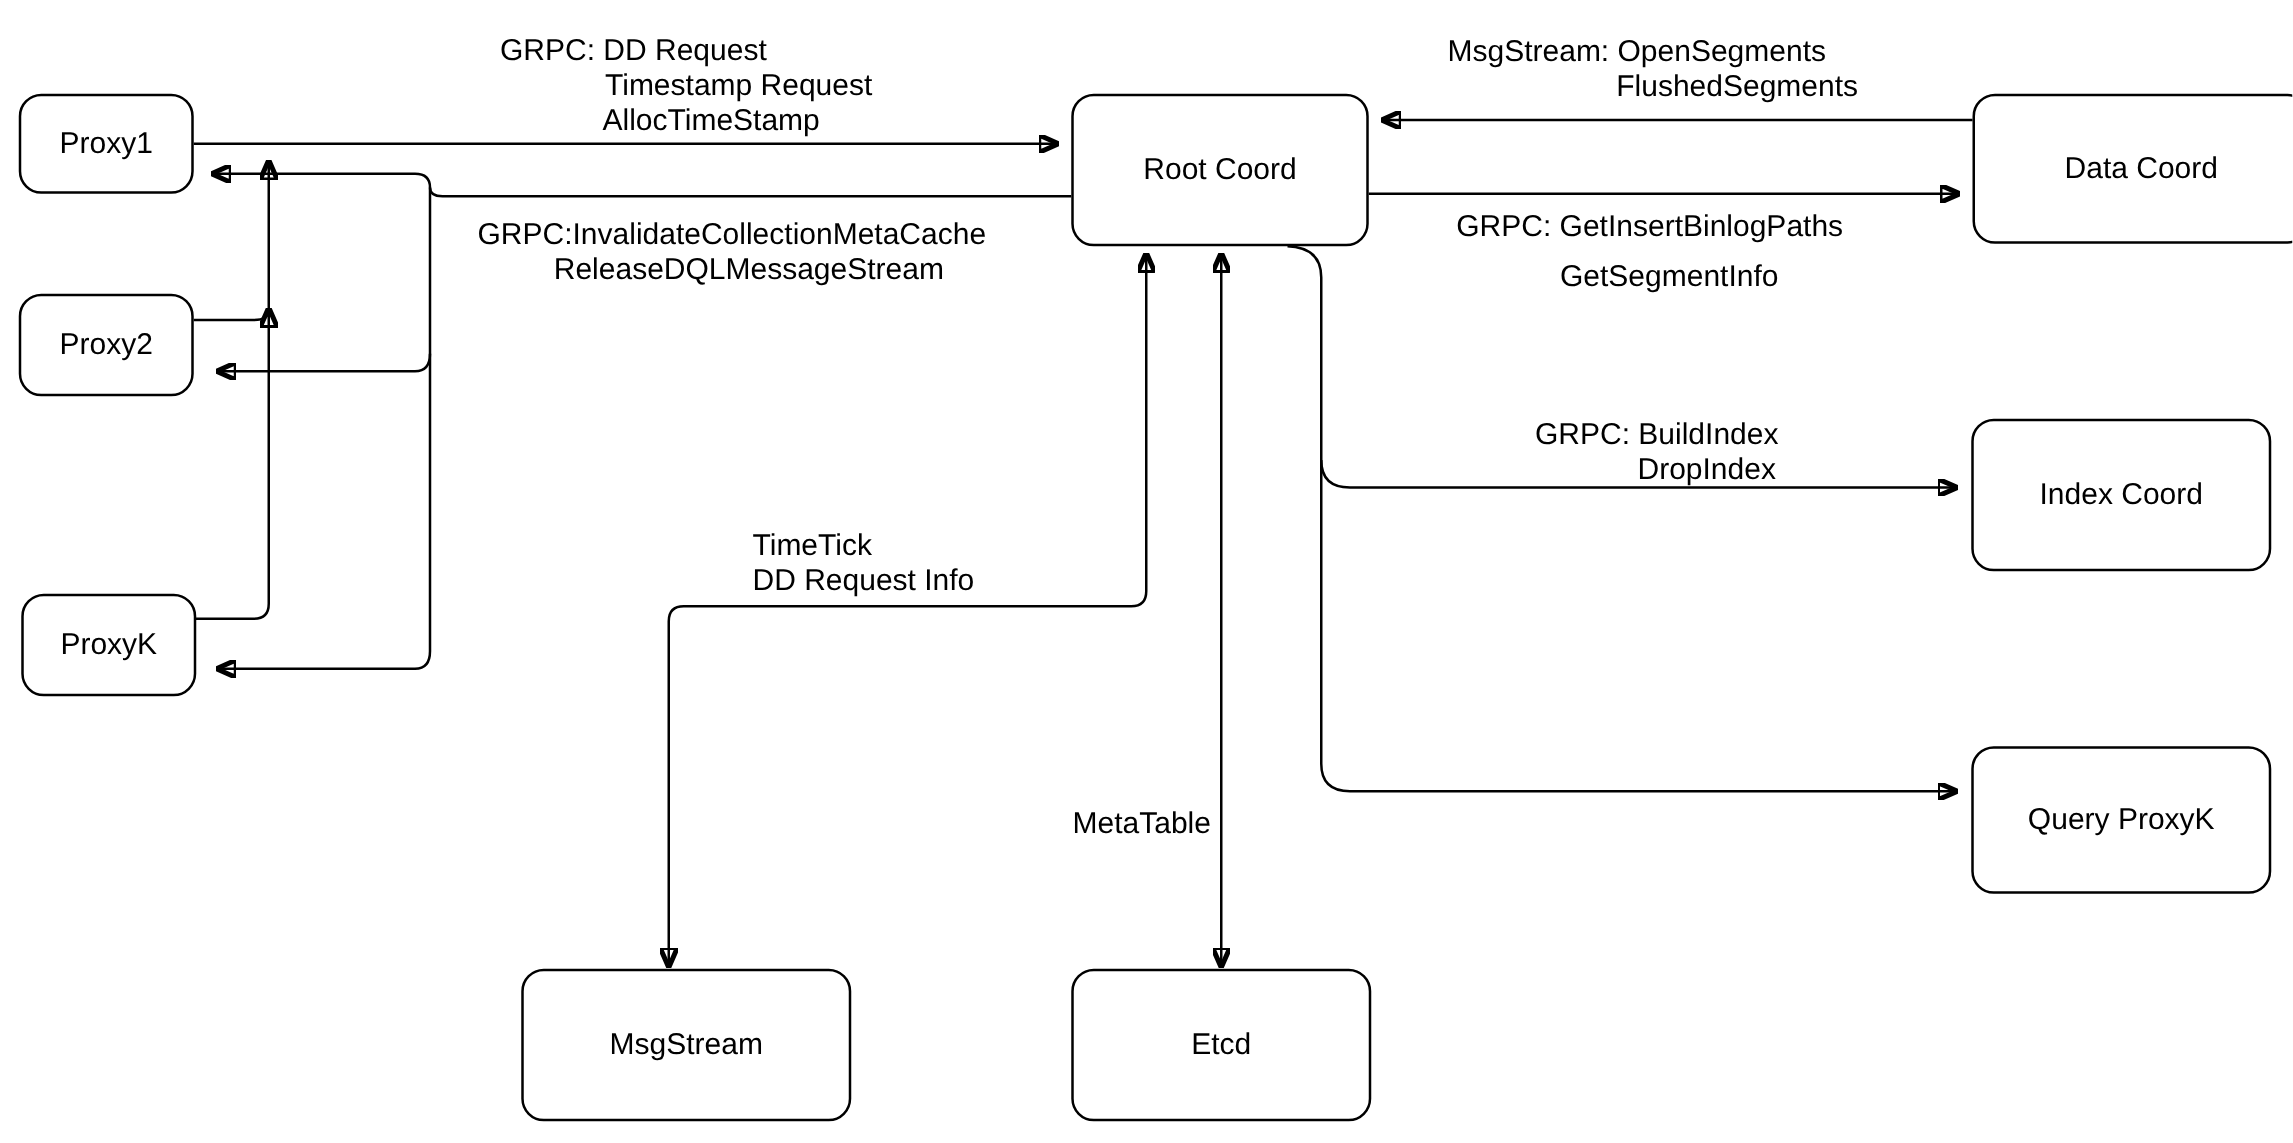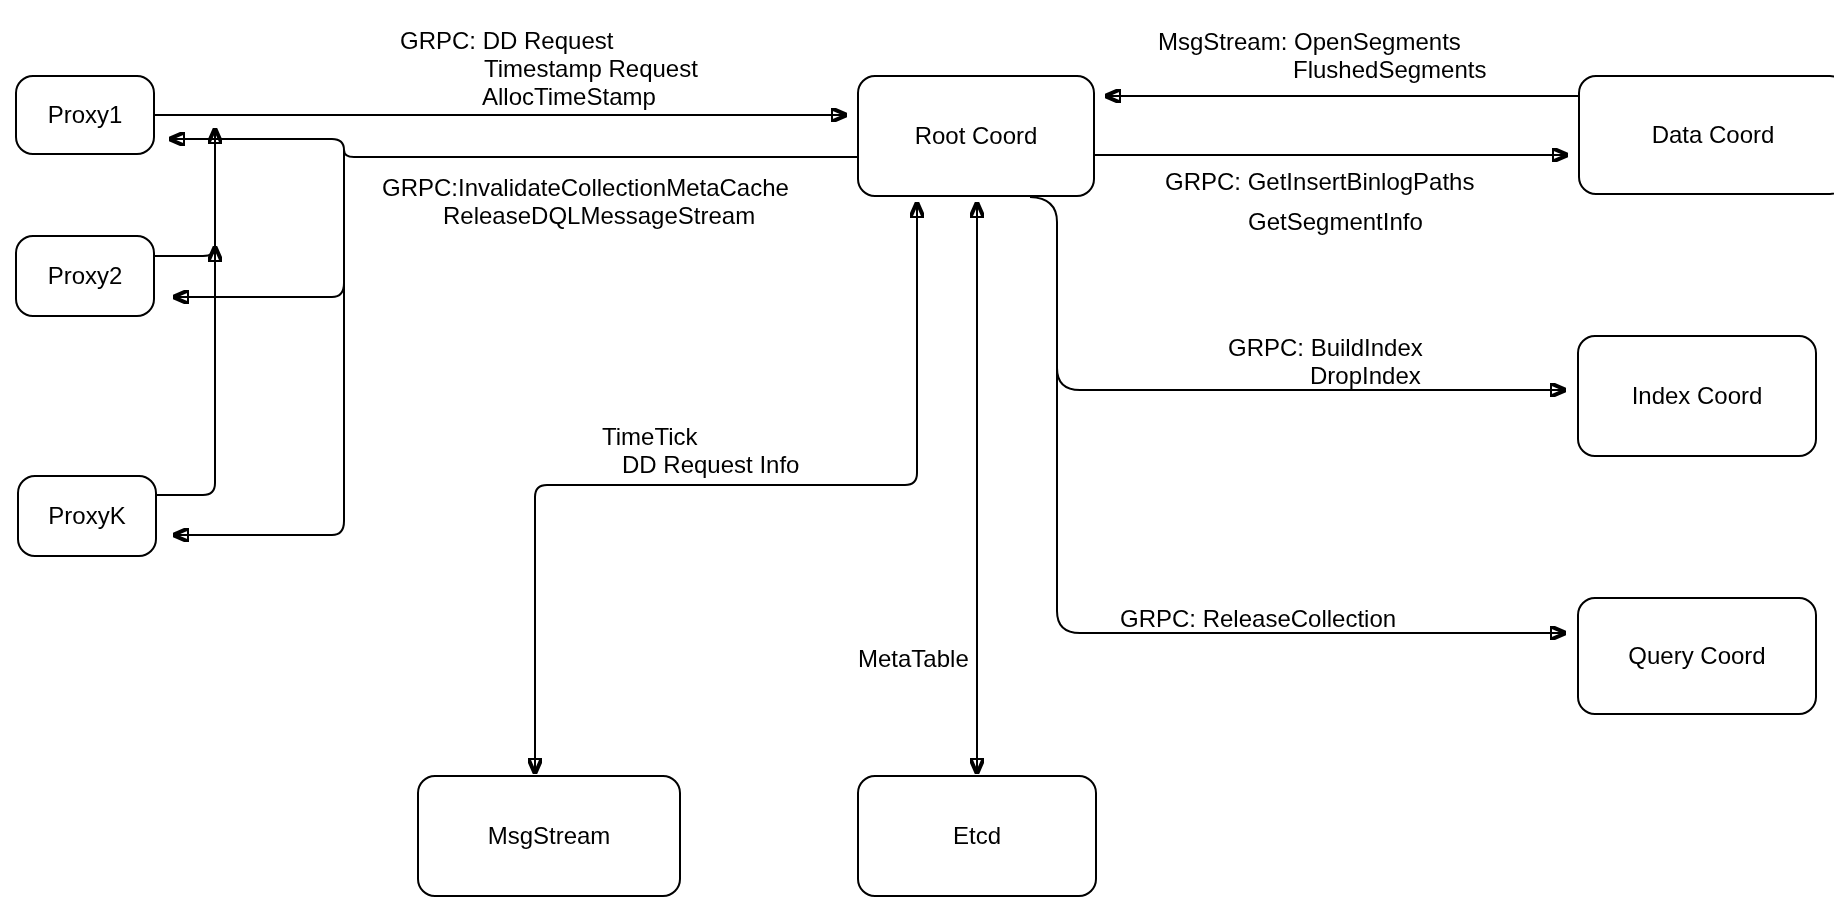--- a/index.html
+++ b/index.html
@@ -103,21 +103,21 @@
 
   <div class="node" style="left:1578px; top:75px; width:270px; height:120px;">
     <span>Data Coord</span>
   </div>
 
   <div class="node" style="left:1577px; top:335px; width:240px; height:122px;justify-content:center;">
     <span>Index Coord</span>
   </div>
 
   <div class="node" style="left:1577px; top:597px; width:240px; height:118px;">
-    <span>Query Coord</span>
+    <span>Query ProxyK</span>
   </div>
 
   <div class="node" style="left:417px; top:775px; width:264px; height:122px;align-items:center;">
     <span>MsgStream</span>
   </div>
 
   <div class="node" style="left:857px; top:775px; width:240px; height:122px;">
     <span>Etcd</span>
   </div>
 
@@ -130,20 +130,19 @@
 
   <div class="edge-label" style="left:1158px; top:28px;">MsgStream: OpenSegments</div>
   <div class="edge-label" style="left:1293px; top:56px;">FlushedSegments</div>
 
   <div class="edge-label" style="left:1165px; top:168px;">GRPC: GetInsertBinlogPaths</div>
   <div class="edge-label" style="left:1248px; top:208px;">GetSegmentInfo</div>
 
   <div class="edge-label" style="left:1228px; top:334px;">GRPC: BuildIndex</div>
   <div class="edge-label" style="left:1310px; top:362px;text-align:right;">DropIndex</div>
 
-  <div class="edge-label" style="left:1120px; top:605px;">GRPC: ReleaseCollection</div>
 
   <div class="edge-label" style="left:602px; top:423px;">TimeTick</div>
-  <div class="edge-label" style="left:602px; top:451px;margin-left:20px;">DD Request Info</div>
+  <div class="edge-label" style="left:602px; top:451px;">DD Request Info</div>
 
   <div class="edge-label" style="left:858px; top:645px;">MetaTable</div>
 
 </div>
 
 </body></html>

